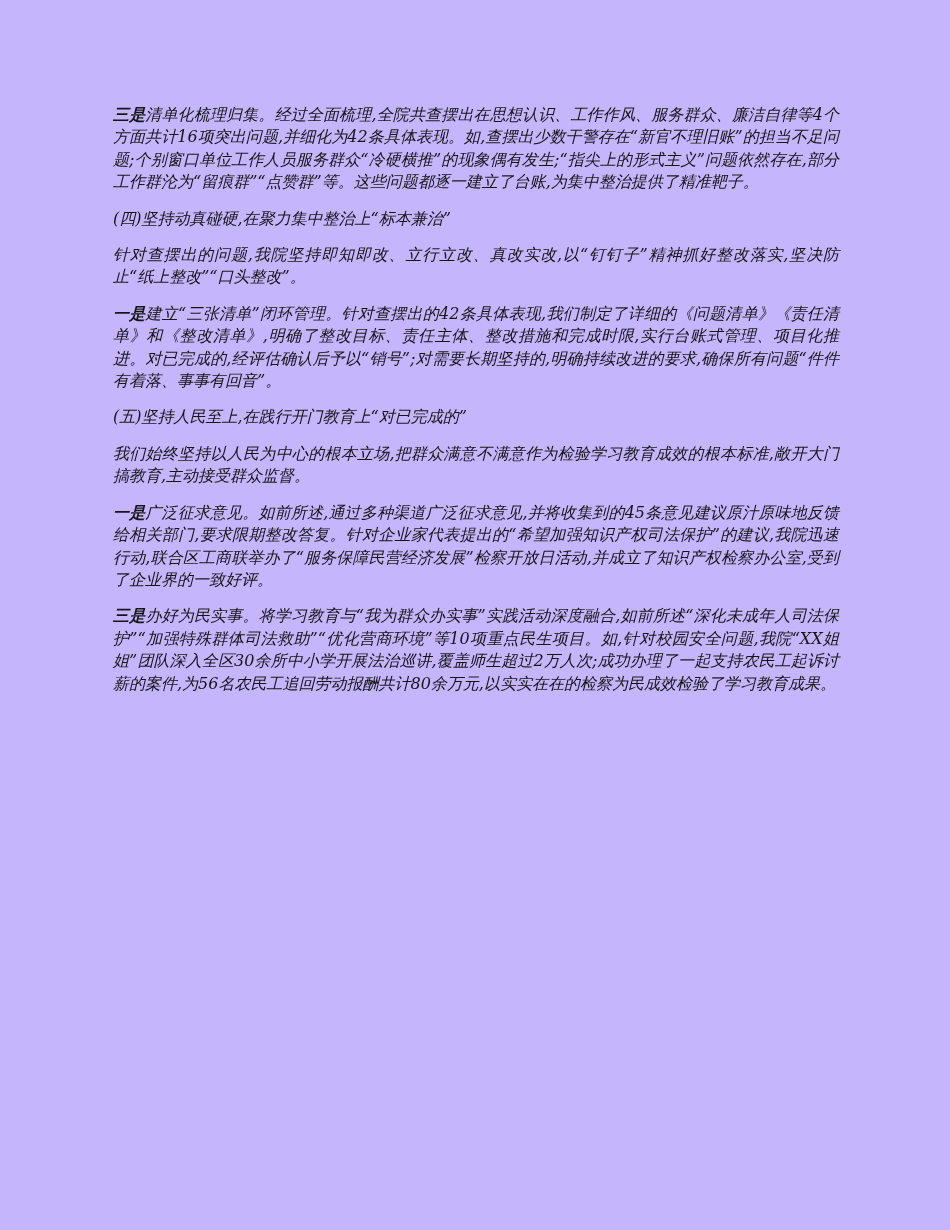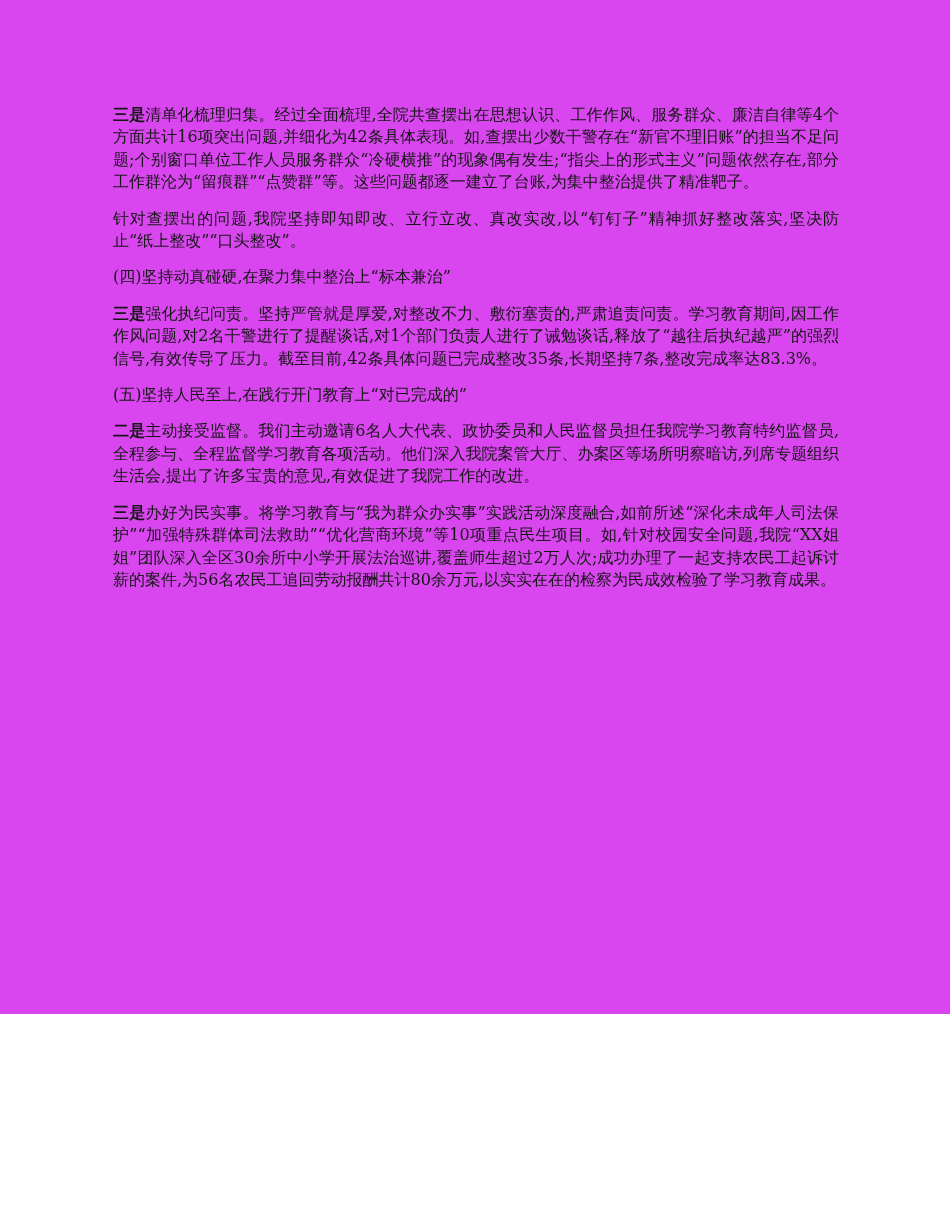--- a/index.html
+++ b/index.html
@@ -10,22 +10,23 @@
   body {
     width: 950px;
     height: 1230px;
     overflow: hidden;
     font-family: "DejaVu Serif", "Liberation Serif", serif;
     color: #161616;
   }
   .page {
     position: relative;
     width: 950px;
-    height: 1014px;
-    background: #d946ef;
+    height: 1230px;
+    background: #c4b5fd;
+    font-style: italic;
   }
   .doc-body {
     position: absolute;
     left: 113px;
     top: 104px;
     width: 726px;
   }
   .para {
     margin: 0 0 14px 0;
     font-size: 16px;
@@ -40,20 +41,21 @@
   .para.heading {
     font-weight: 400;
   }
 </style>
 </head>
 <body>
 
 <div class="page">
   <div class="doc-body">
       <p class="para"><strong>三是</strong><span>清单化梳理归集。经过全面梳理,全院共查摆出在思想认识、工作作风、服务群众、廉洁自律等4个方面共计16项突出问题,并细化为42条具体表现。如,查摆出少数干警存在“新官不理旧账”的担当不足问题;个别窗口单位工作人员服务群众“冷硬横推”的现象偶有发生;“指尖上的形式主义”问题依然存在,部分工作群沦为“留痕群”“点赞群”等。这些问题都逐一建立了台账,为集中整治提供了精准靶子。</span></p>
+      <p class="para heading"><span>(四)坚持动真碰硬,在聚力集中整治上“标本兼治”</span></p>
       <p class="para"><span>针对查摆出的问题,我院坚持即知即改、立行立改、真改实改,以“钉钉子”精神抓好整改落实,坚决防止“纸上整改”“口头整改”。</span></p>
-      <p class="para heading"><span>(四)坚持动真碰硬,在聚力集中整治上“标本兼治”</span></p>
-      <p class="para"><strong>三是</strong><span>强化执纪问责。坚持严管就是厚爱,对整改不力、敷衍塞责的,严肃追责问责。学习教育期间,因工作作风问题,对2名干警进行了提醒谈话,对1个部门负责人进行了诫勉谈话,释放了“越往后执纪越严”的强烈信号,有效传导了压力。截至目前,42条具体问题已完成整改35条,长期坚持7条,整改完成率达83.3%。</span></p>
+      <p class="para"><strong>一是</strong><span>建立“三张清单”闭环管理。针对查摆出的42条具体表现,我们制定了详细的《问题清单》《责任清单》和《整改清单》,明确了整改目标、责任主体、整改措施和完成时限,实行台账式管理、项目化推进。对已完成的,经评估确认后予以“销号”;对需要长期坚持的,明确持续改进的要求,确保所有问题“件件有着落、事事有回音”。</span></p>
       <p class="para heading"><span>(五)坚持人民至上,在践行开门教育上“对已完成的”</span></p>
-      <p class="para"><strong>二是</strong><span>主动接受监督。我们主动邀请6名人大代表、政协委员和人民监督员担任我院学习教育特约监督员,全程参与、全程监督学习教育各项活动。他们深入我院案管大厅、办案区等场所明察暗访,列席专题组织生活会,提出了许多宝贵的意见,有效促进了我院工作的改进。</span></p>
+      <p class="para"><span>我们始终坚持以人民为中心的根本立场,把群众满意不满意作为检验学习教育成效的根本标准,敞开大门搞教育,主动接受群众监督。</span></p>
+      <p class="para"><strong>一是</strong><span>广泛征求意见。如前所述,通过多种渠道广泛征求意见,并将收集到的45条意见建议原汁原味地反馈给相关部门,要求限期整改答复。针对企业家代表提出的“希望加强知识产权司法保护”的建议,我院迅速行动,联合区工商联举办了“服务保障民营经济发展”检察开放日活动,并成立了知识产权检察办公室,受到了企业界的一致好评。</span></p>
       <p class="para"><strong>三是</strong><span>办好为民实事。将学习教育与“我为群众办实事”实践活动深度融合,如前所述“深化未成年人司法保护”“加强特殊群体司法救助”“优化营商环境”等10项重点民生项目。如,针对校园安全问题,我院“XX姐姐”团队深入全区30余所中小学开展法治巡讲,覆盖师生超过2万人次;成功办理了一起支持农民工起诉讨薪的案件,为56名农民工追回劳动报酬共计80余万元,以实实在在的检察为民成效检验了学习教育成果。</span></p>
     </div>
 </div>
 
 </body></html>

